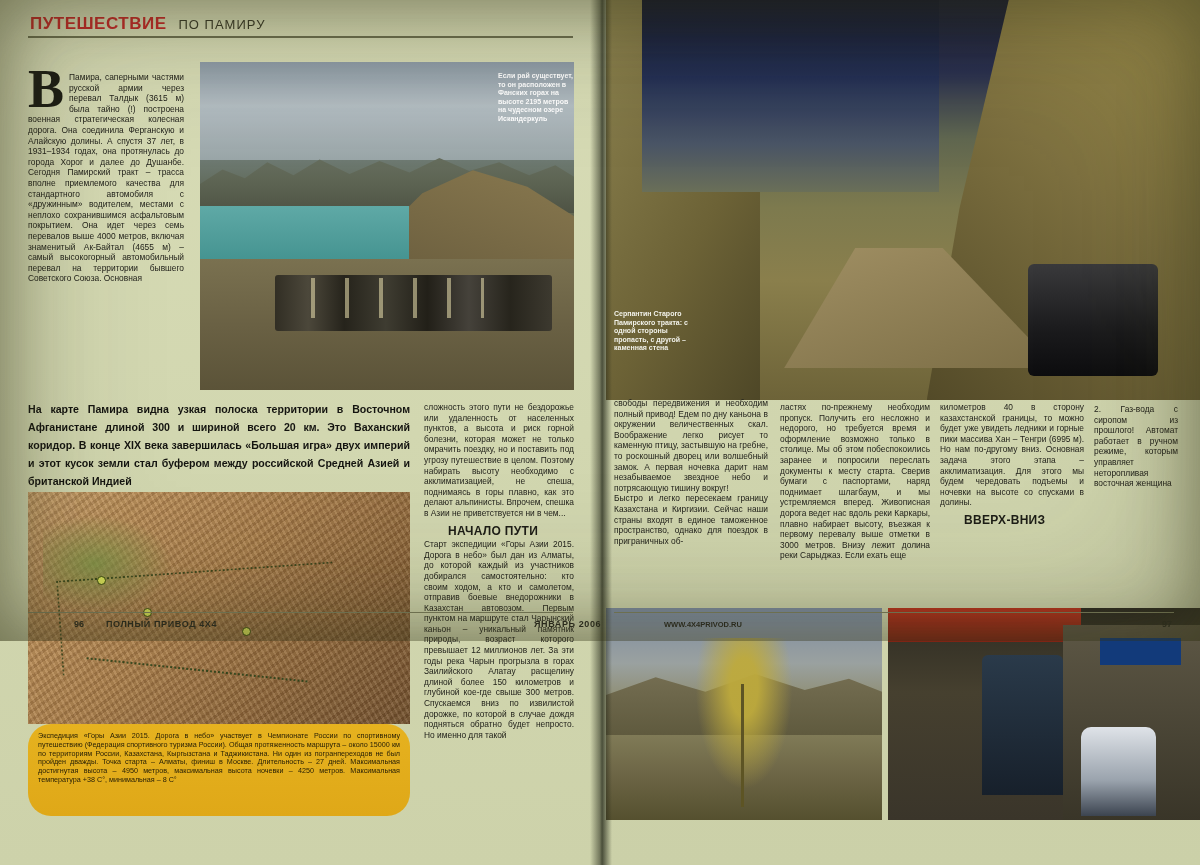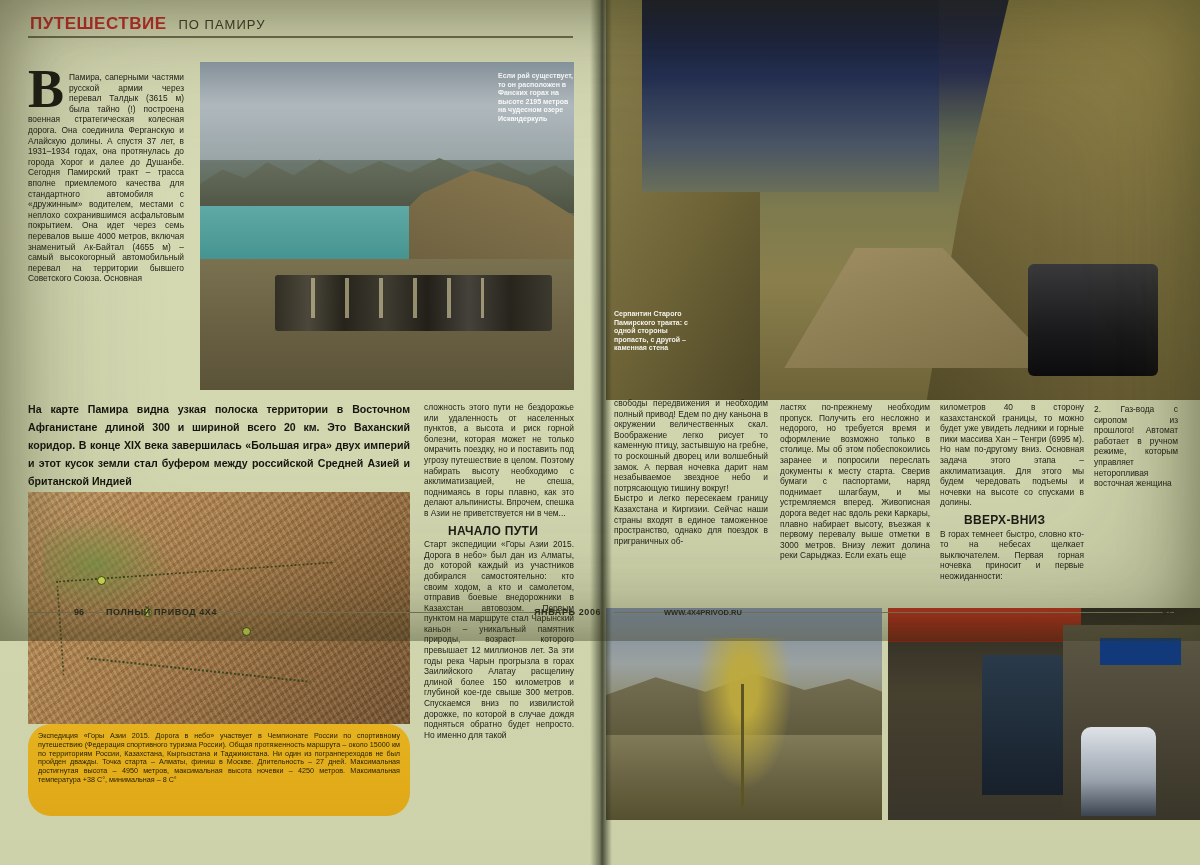--- a/index.html
+++ b/index.html
@@ -115,21 +115,21 @@
 
   #photo-market{left:888px;top:608px;width:312px;height:212px;
     background:linear-gradient(180deg,#2d2b22 0%,#46402f 40%,#3a352a 100%);}
   #photo-market .awning{position:absolute;left:0;top:0;width:62%;height:16%;background:linear-gradient(180deg,#b8331f 0%,#7d2414 100%);}
   #photo-market .wall{position:absolute;right:0;top:8%;width:44%;height:92%;background:linear-gradient(180deg,#5d5745 0%,#393528 100%);}
   #photo-market .sign{position:absolute;right:6%;top:14%;width:26%;height:13%;background:#123a7a;}
   #photo-market .man{position:absolute;left:30%;top:22%;width:26%;height:66%;background:linear-gradient(180deg,#2a3a4a 0%,#17202b 100%);border-radius:6px 6px 0 0;}
   #photo-market .woman{position:absolute;right:14%;bottom:2%;width:24%;height:42%;background:linear-gradient(180deg,#dfe3e8 0%,#9aa3ad 60%,#3c4450 100%);border-radius:10px 10px 0 0;}
 
   
-  .folio{position:absolute;bottom:24px;font-size:9px;color:#2a2a20;font-weight:bold;padding-left:44px;}
+  .folio{position:absolute;bottom:12px;font-size:9px;color:#2a2a20;font-weight:bold;padding-left:44px;}
   #folio-left-num{left:30px;}
   #folio-left-txt{left:62px;letter-spacing:0.6px;}
   #folio-center{left:490px;letter-spacing:0.6px;}
   #folio-right-url{left:620px;color:#2a2a20;font-size:7.5px;}
   #folio-right-num{right:28px;}
   .footer-rule{position:absolute;bottom:28px;height:1px;background:#7e8060;}
   #fr-left{left:28px;width:545px;}
   #fr-right{left:614px;width:560px;}
 </style>
 </head>
@@ -196,21 +196,20 @@
 Быстро и легко пересекаем границу Казахстана и Киргизии. Сейчас наши страны входят в единое таможенное пространство, однако для поездок в приграничных об-</p>
   </div>
 
   <div class="col" style="left:780px;top:402px;width:150px;">
     <p>ластях по-прежнему необходим пропуск. Получить его несложно и недорого, но требуется время и оформление возможно только в столице. Мы об этом побеспокоились заранее и попросили переслать документы к месту старта. Сверив бумаги с паспортами, наряд поднимает шлагбаум, и мы устремляемся вперед. Живописная дорога ведет нас вдоль реки Каркары, плавно набирает высоту, въезжая к первому перевалу выше отметки в 3000 метров. Внизу лежит долина реки Сарыджаз. Если ехать еще</p>
   </div>
 
   <div class="col" style="left:940px;top:402px;width:144px;">
     <p>километров 40 в сторону казахстанской границы, то можно будет уже увидеть ледники и горные пики массива Хан – Тенгри (6995 м). Но нам по-другому вниз. Основная задача этого этапа – акклиматизация. Для этого мы будем чередовать подъемы и ночевки на высоте со спусками в долины.</p>
     <div class="subhead">ВВЕРХ-ВНИЗ</div>
-    <p>В горах темнеет быстро, словно кто-то на небесах щелкает выключателем. Первая горная ночевка приносит и первые неожиданности:</p>
   </div>
 
   <div class="col" style="left:1094px;top:402px;width:84px;">
     <p style="margin-top:2px;">2. Газ-вода с сиропом из прошлого! Автомат работает в ручном режиме, которым управляет неторопливая восточная женщина</p>
   </div>
 
   <div class="img" id="photo-plant">
     <div class="hillsP"></div>
     <div class="thistle"></div>
     <div class="stem"></div>

